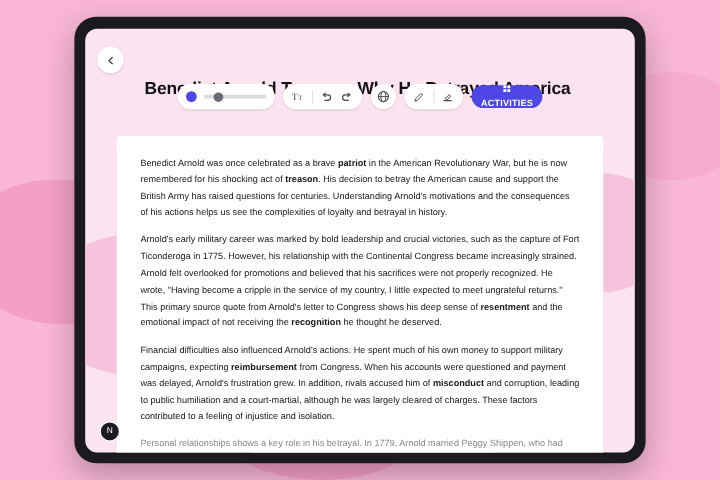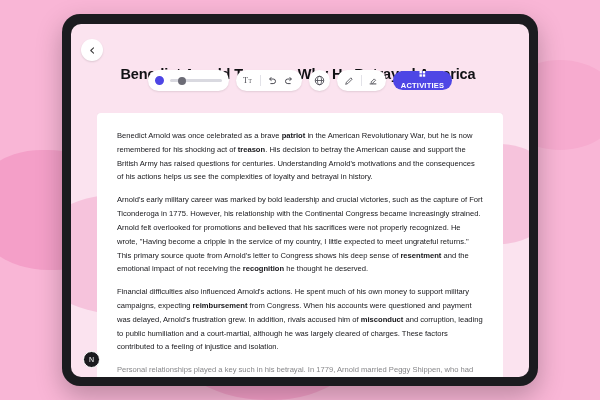--- a/index.html
+++ b/index.html
@@ -236,19 +236,19 @@
           </svg>
         <span>ACTIVITIES</span>
       </div>
     </div>
 
     <div class="page-wrap">
       <div class="page" id="page-body">
           <p><span>Benedict Arnold was once celebrated as a brave </span><b>patriot</b><span> in the American Revolutionary War, but he is now remembered for his shocking act of </span><b>treason</b><span>. His decision to betray the American cause and support the British Army has raised questions for centuries. Understanding Arnold's motivations and the consequences of his actions helps us see the complexities of loyalty and betrayal in history.</span></p>
           <p><span>Arnold's early military career was marked by bold leadership and crucial victories, such as the capture of Fort Ticonderoga in 1775. However, his relationship with the Continental Congress became increasingly strained. Arnold felt overlooked for promotions and believed that his sacrifices were not properly recognized. He wrote, "Having become a cripple in the service of my country, I little expected to meet ungrateful returns." This primary source quote from Arnold's letter to Congress shows his deep sense of </span><b>resentment</b><span> and the emotional impact of not receiving the </span><b>recognition</b><span> he thought he deserved.</span></p>
           <p><span>Financial difficulties also influenced Arnold's actions. He spent much of his own money to support military campaigns, expecting </span><b>reimbursement</b><span> from Congress. When his accounts were questioned and payment was delayed, Arnold's frustration grew. In addition, rivals accused him of </span><b>misconduct</b><span> and corruption, leading to public humiliation and a court-martial, although he was largely cleared of charges. These factors contributed to a feeling of injustice and isolation.</span></p>
-          <p class="clipped"><span>Personal relationships played a key such in his betrayal. In 1779, Arnold married Peggy Shippen, who had</span></p>
+          <p class="clipped"><span>Personal relationships shows a key role in his betrayal. In 1779, Arnold married Peggy Shippen, who had</span></p>
         </div>
     </div>
 
     <div class="nav-badge">N</div>
   </div>
 </div>
 
 </body></html>

